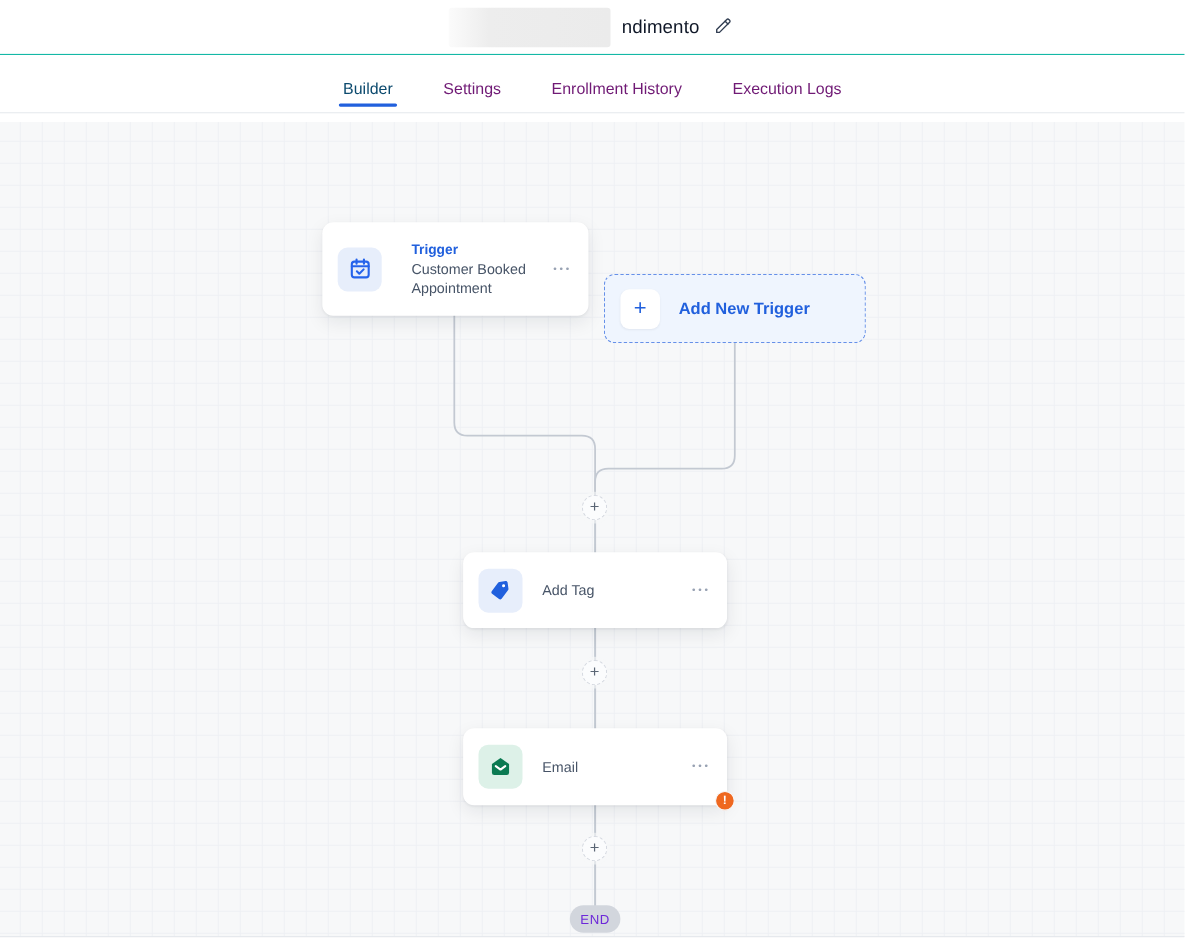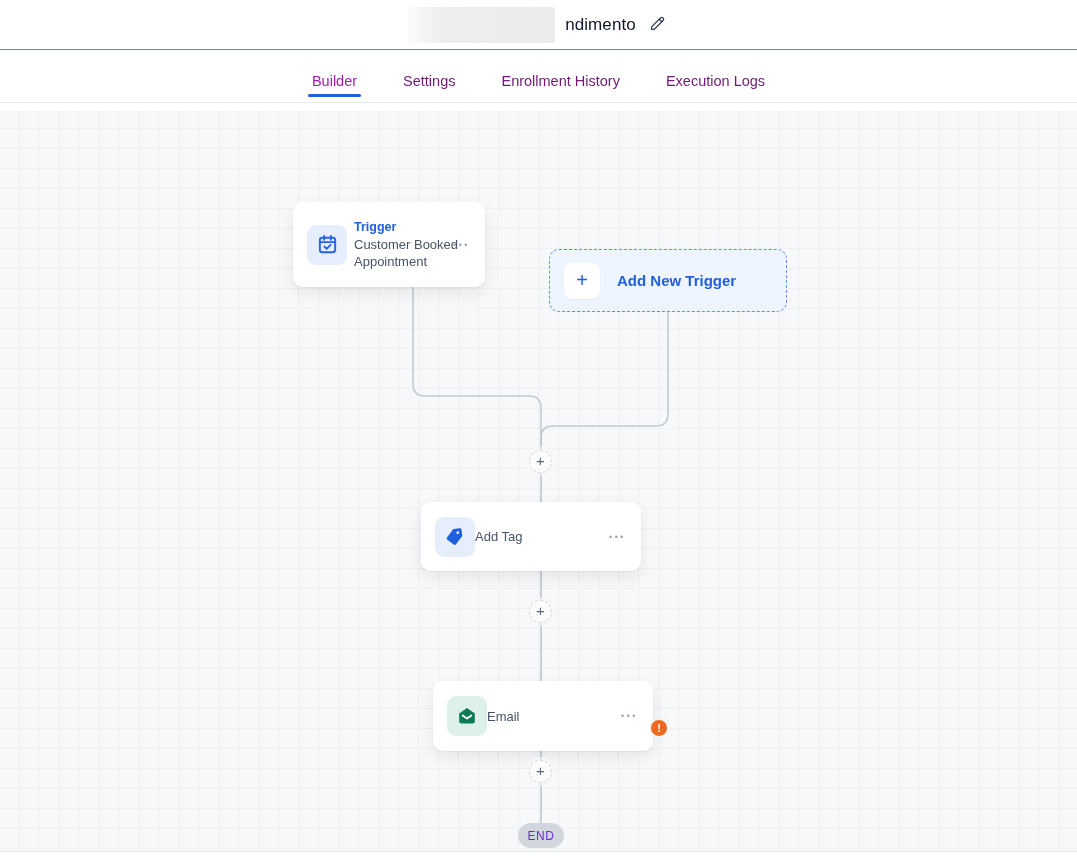--- a/index.html
+++ b/index.html
@@ -13,21 +13,21 @@
   .redacted-box { width:147px; height:36px; border-radius:3px;
     background:linear-gradient(90deg,#fbfbfb 0%,#ededed 25%,#ebebeb 100%); }
   .page-title { font-size:17px; font-weight:500; color:#101828; letter-spacing:.1px; }
   .edit-btn { background:none; border:none; cursor:pointer; display:flex; align-items:center; padding:2px; }
 
   
   .tabbar { height:53px; background:#ffffff; border-bottom:1px solid #e7eaee;
     display:flex; align-items:flex-end; justify-content:center; gap:42px; }
   .tab { font-size:14.5px; font-weight:500; color:#701a75; padding:0 2px 13px 2px;
     background:none; border:none; cursor:pointer; position:relative; }
-  .tab.active { color:#a21caf; }
+  .tab.active { color:#0c4a6e; }
   .tab.active::after { content:""; position:absolute; left:-2px; right:-2px; bottom:5px;
     height:3px; border-radius:3px; background:#2160dd; }
 
   
   .canvas { position:relative; margin-top:8px; height:741px; width:1077px;
     background-color:#f7f8f9; border-bottom:1px solid #e4e7ec;
     background-image:linear-gradient(#eef0f4 1px, transparent 1px),
                      linear-gradient(90deg,#eef0f4 1px, transparent 1px);
     background-size:20px 20px; background-position:-2px -3px; }
   .edges { position:absolute; inset:0; width:100%; height:100%; }
@@ -36,35 +36,35 @@
     box-shadow:0 1px 2px rgba(16,24,40,.05), 0 6px 16px rgba(16,24,40,.08);
     display:flex; align-items:center; cursor:pointer; }
   .icon-sq { width:40px; height:40px; border-radius:9px; display:flex;
     align-items:center; justify-content:center; flex:none; }
   .icon-blue-bg { background:#e7eefb; }
   .icon-green-bg { background:#ddf1e8; }
   .menu-dots { position:absolute; right:15px; top:50%; transform:translateY(-50%);
     color:#98a2b3; font-size:9px; letter-spacing:2.5px; background:none; border:none;
     cursor:pointer; line-height:1; }
 
-  .trigger-card { left:293px; top:91px; width:192px; height:85px; padding:0 14px; gap:7px; }
+  .trigger-card { left:293px; top:91px; width:242px; height:85px; padding:0 14px; gap:27px; }
   .trigger-type { font-size:12.5px; font-weight:700; color:#2160dd; margin-bottom:2px; }
   .trigger-name { font-size:13px; color:#475467; line-height:17px; max-width:118px; }
 
   .add-trigger-btn { position:absolute; left:549px; top:138px; width:238px; height:63px;
     background:#eff5fe; border:1.5px dashed #6690e8; border-radius:10px;
     display:flex; align-items:center; padding:0 14px; gap:17px; cursor:pointer; }
   .plus-sq { width:36px; height:36px; background:#ffffff; border-radius:8px;
     display:flex; align-items:center; justify-content:center;
     color:#2160dd; font-size:20px; font-weight:400;
     box-shadow:0 1px 2px rgba(16,24,40,.06); }
   .add-trigger-label { font-size:15px; font-weight:600; color:#2160dd; }
 
-  .step-card { left:421px; top:391px; width:220px; height:69px; padding:0 14px; }
-  .step-card.email { top:570px; height:70px;margin-left:12px; }
+  .step-card { left:421px; top:391px; width:240px; height:69px; padding:0 14px; gap:18px; }
+  .step-card.email { top:551px; height:70px; }
   .step-name { font-size:13px; color:#475467; }
 
   .plus-node { position:absolute; width:23px; height:23px; border-radius:50%;
     background:#fbfcfd; border:1px dashed #d6dae1; color:#5b6675;
     display:flex; align-items:center; justify-content:center;
     font-size:15px; line-height:1; cursor:pointer; padding:0 0 2px 0;
     box-shadow:0 0 0 3px rgba(247,248,249,.6); }
 
   .warn-badge { position:absolute; left:650px; top:608px; width:18px; height:18px;
     border-radius:50%; background:#ef6820; color:#ffffff; display:flex;

